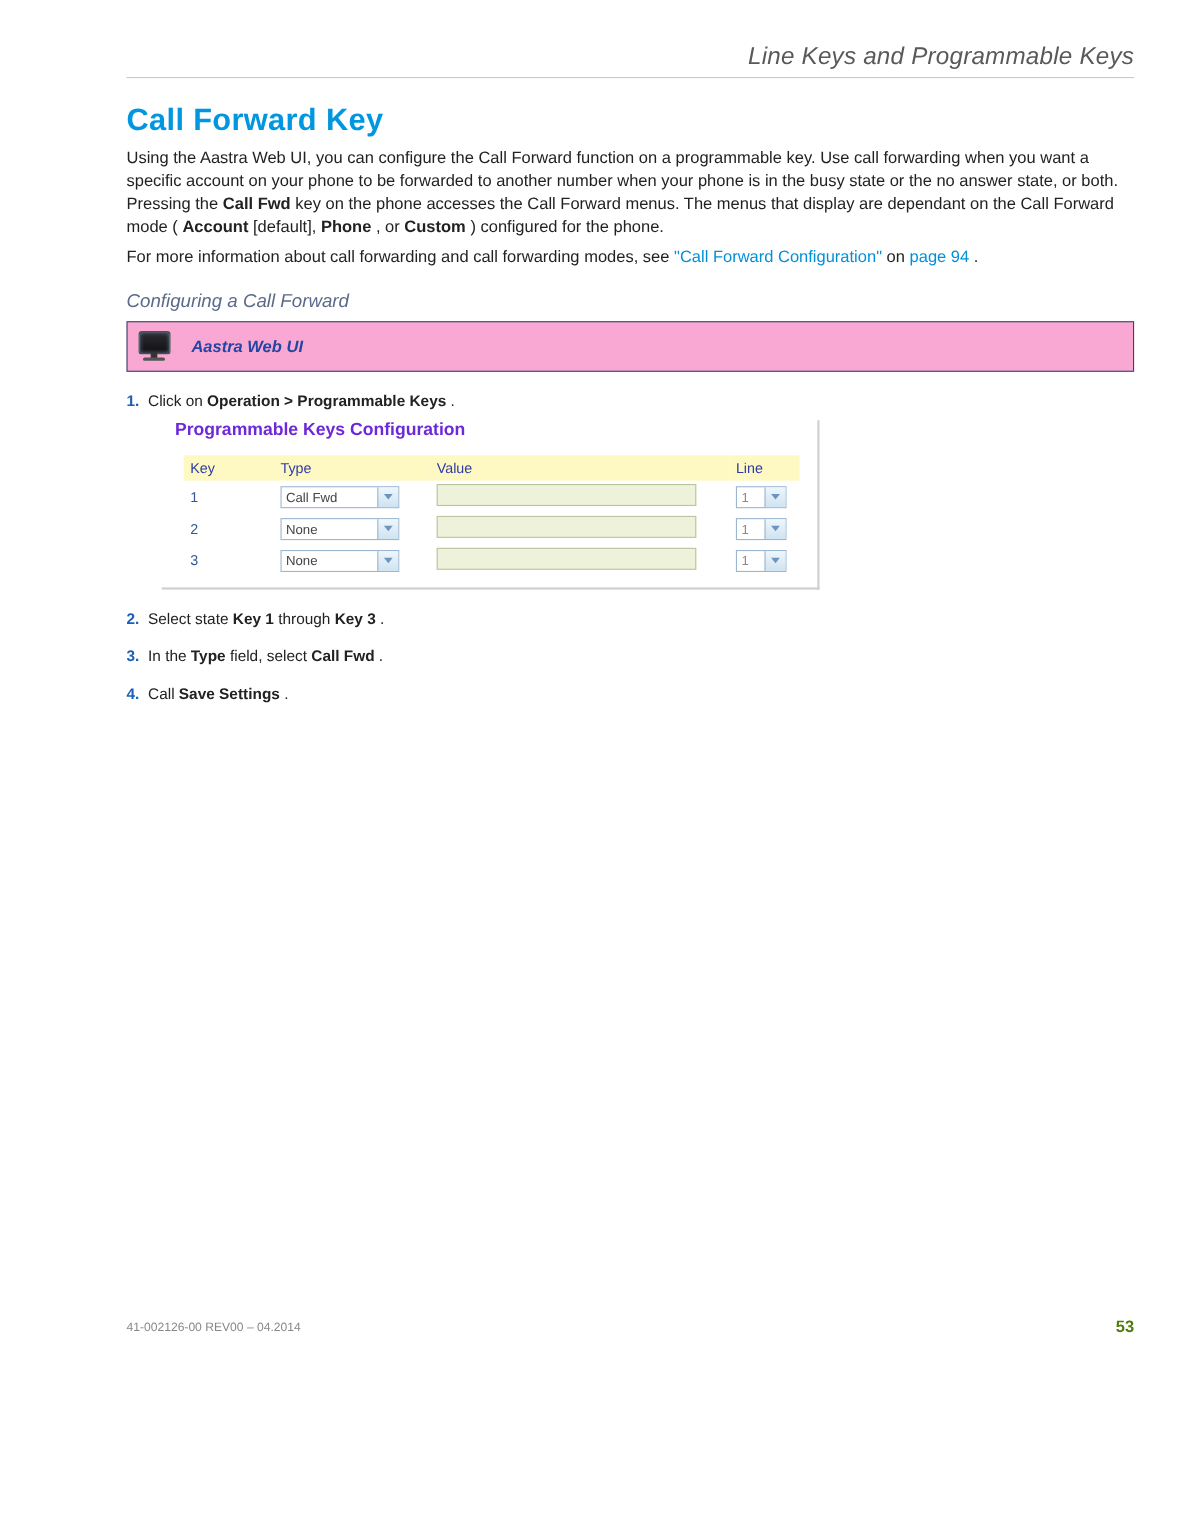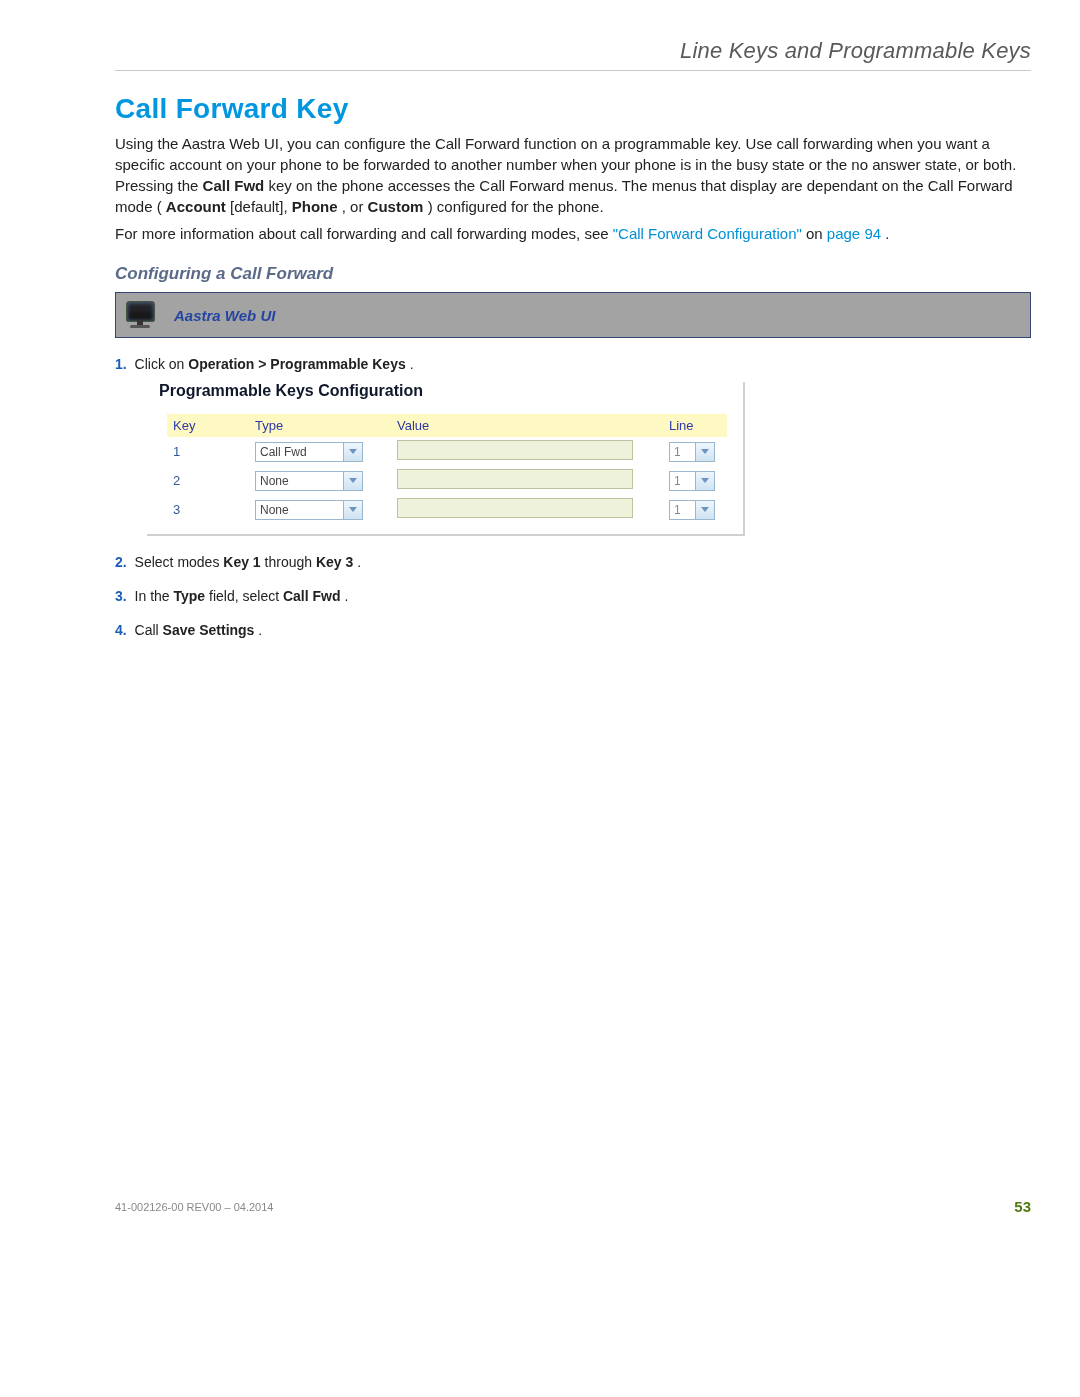--- a/index.html
+++ b/index.html
@@ -39,27 +39,27 @@
     font-size: 15px;
     line-height: 1.4;
     margin: 6px 0;
     color: #222;
   }
   .b { font-weight: 700; }
   .link { color: #0090d8; }
   .h2 {
     color: #5a6a88;
     font-style: italic;
-    font-weight: 700;
+    font-weight: 400;
     font-size: 17px;
     margin: 20px 0 8px 0;
   }
   .webui-box {
     border: 1px solid #324872;
-    background: #a3a3a3;
+    background: #f9a8d4;
     padding: 8px 10px;
     display: flex;
     align-items: center;
     gap: 14px;
   }
   .webui-icon {
     display: inline-block;
     position: relative;
     width: 34px;
     height: 28px;
@@ -102,21 +102,21 @@
     margin-right: 4px;
   }
   .prog-box {
     margin: 10px 0 18px 32px;
     border-right: 2px solid #d0d0d0;
     border-bottom: 2px solid #d0d0d0;
     width: 596px;
     padding-bottom: 10px;
   }
   .prog-title {
-    color: #0f172a;
+    color: #6d28d9;
     font-family: Arial, sans-serif;
     font-weight: 700;
     font-size: 16px;
     margin: 0 0 14px 0;
     padding-left: 12px;
   }
   .tbl {
     width: 560px;
     margin-left: 20px;
     font-family: Arial, sans-serif;
@@ -290,21 +290,21 @@
               <span class="arrow"></span>
             </span>
           </td>
         </tr>
       </tbody>
     </table>
   </div>
 
   <div class="step">
     <span class="num">2.</span>
-    <span>Select modes </span>
+    <span>Select state </span>
     <span class="b">Key 1</span>
     <span> through </span>
     <span class="b">Key 3</span>
     <span>.</span>
   </div>
   <div class="step">
     <span class="num">3.</span>
     <span>In the </span>
     <span class="b">Type</span>
     <span> field, select </span>

